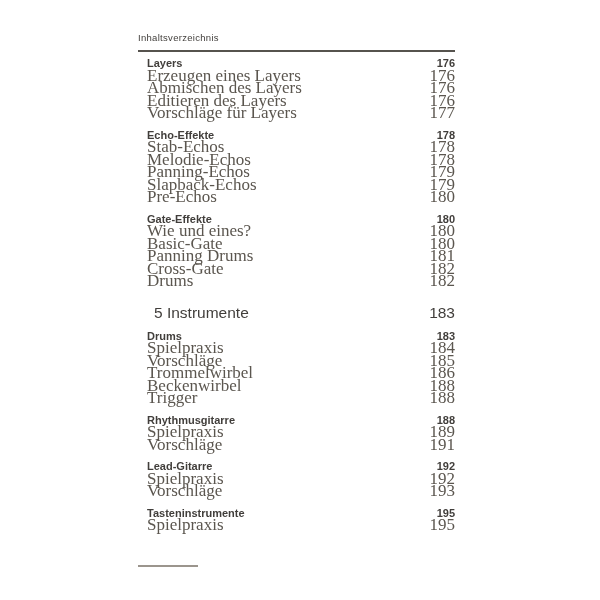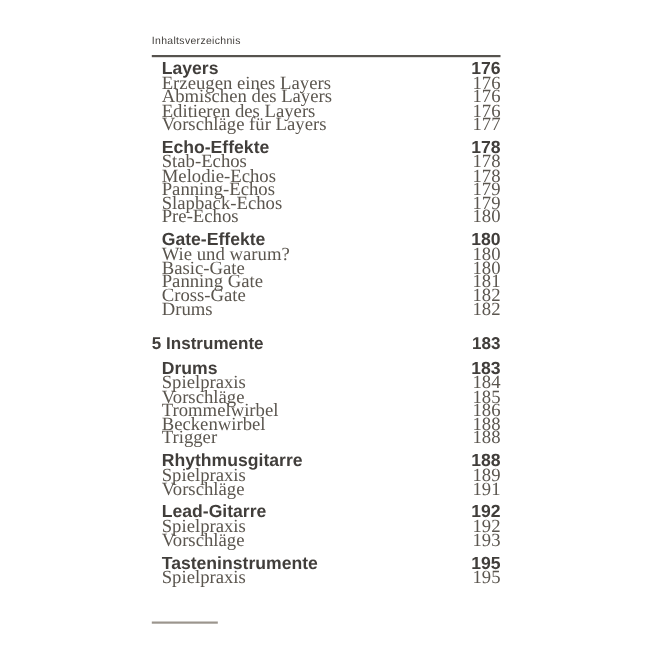--- a/index.html
+++ b/index.html
@@ -43,29 +43,30 @@
   .row {
     display: flex;
     justify-content: space-between;
     align-items: baseline;
     line-height: 12.5px;
   }
   .section .row { padding-left: 9px; }
   .row.head .label,
   .row.head .pagenum {
     font-weight: bold;
-    font-size: 16px;
+    font-size: 11px;
     color: var(--heading-ink, #413e3b);
   }
   .chapter .row { line-height: 17px; }
   .chapter .row .label,
   .chapter .row .pagenum {
-    font-weight: bold;
+    font-weight: normal;
     font-size: 15.5px;
     color: var(--heading-ink, #413e3b);
+    margin-left: 16px;
   }
   .row.sub .label,
   .row.sub .pagenum {
     font-family: "Liberation Serif", serif;
     font-size: 17px;
     color: var(--serif-ink, #5b564f);
   }
   .footer-rule {
     position: absolute;
     left: 138px;
@@ -138,29 +139,29 @@
           <span class="label">Pre-Echos</span>
           <span class="pagenum">180</span>
         </div>
       </div>
       <div class="group section">
         <div class="row head">
           <span class="label">Gate-Effekte</span>
           <span class="pagenum">180</span>
         </div>
         <div class="row sub">
-          <span class="label">Wie und warum?</span>
+          <span class="label">Wie und eines?</span>
           <span class="pagenum">180</span>
         </div>
         <div class="row sub">
           <span class="label">Basic-Gate</span>
           <span class="pagenum">180</span>
         </div>
         <div class="row sub">
-          <span class="label">Panning Gate</span>
+          <span class="label">Panning Drums</span>
           <span class="pagenum">181</span>
         </div>
         <div class="row sub">
           <span class="label">Cross-Gate</span>
           <span class="pagenum">182</span>
         </div>
         <div class="row sub">
           <span class="label">Drums</span>
           <span class="pagenum">182</span>
         </div>

